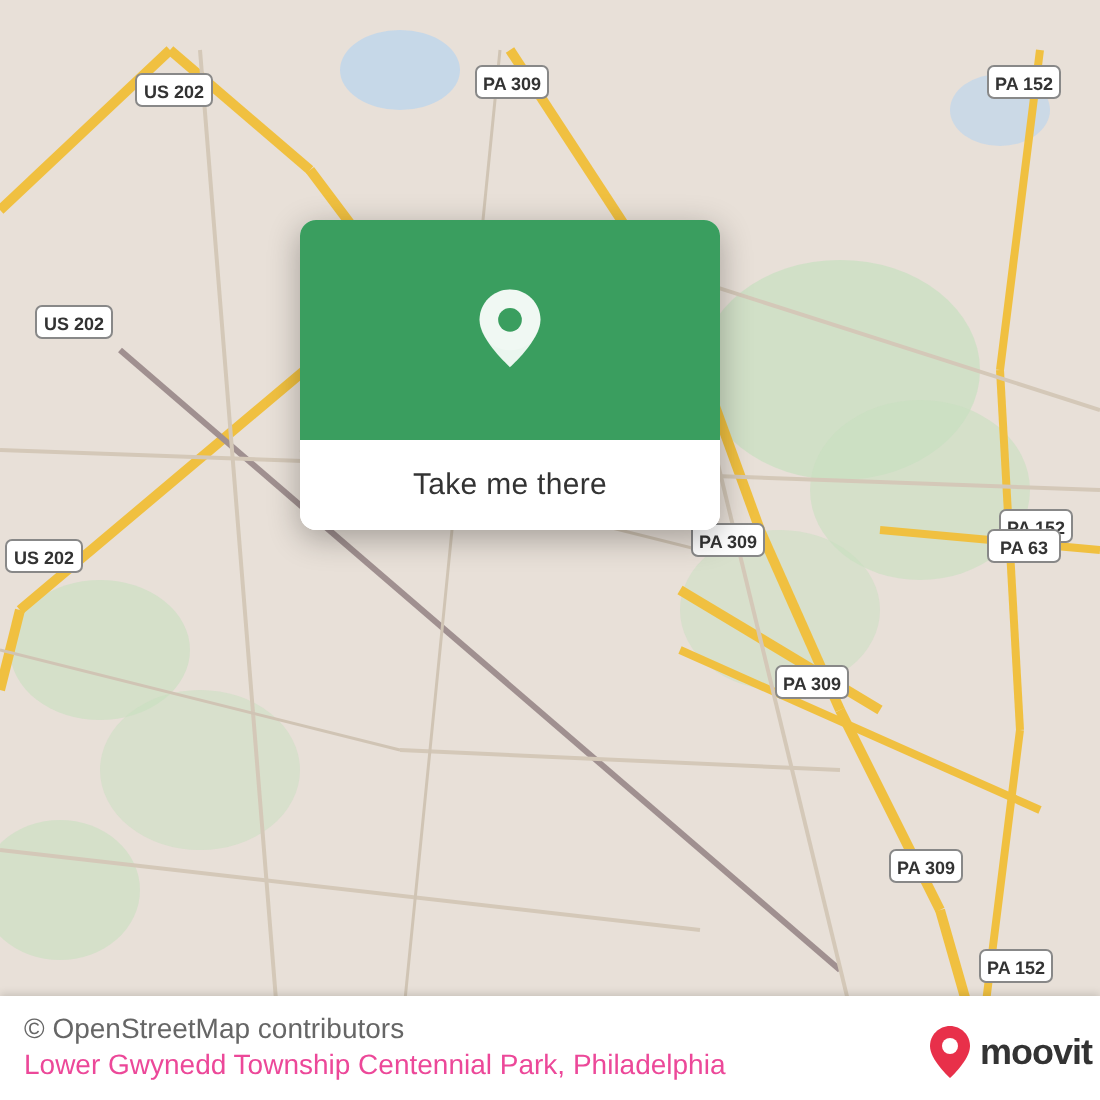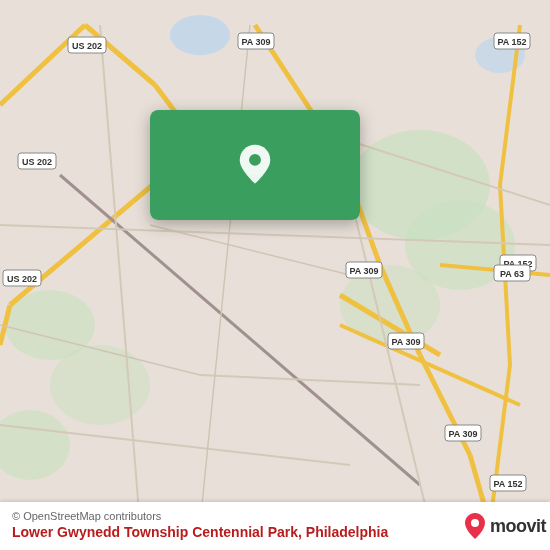--- a/index.html
+++ b/index.html
@@ -85,29 +85,29 @@
       bottom: 0;
       left: 0;
       width: 100%;
       background: white;
       padding: 8px 12px 10px 12px;
       z-index: 20;
       box-shadow: 0 -1px 4px rgba(0,0,0,0.15);
     }
 
     #copyright-text {
-      font-size: 11px;
+      font-size: 14px;
       color: #666;
       margin-bottom: 2px;
     }
 
     #location-title {
       font-size: 14px;
-      font-weight: 700;
-      color: #b91c1c;
+      font-weight: 400;
+      color: #ec4899;
     }
 
     #moovit-logo {
       position: absolute;
       bottom: 10px;
       right: 4px;
       display: flex;
       align-items: center;
       gap: 4px;
     }
@@ -211,20 +211,21 @@
 
   <div id="popup-card">
     <div id="popup-green-header" style="background-color: #3a9e5f;">
 
       <svg id="location-pin-icon" viewBox="0 0 44 52" xmlns="http://www.w3.org/2000/svg">
         <circle cx="22" cy="20" r="18" fill="white" opacity="0.25"></circle>
         <path d="M22 2 C12 2 4 10 4 20 C4 32 22 48 22 48 C22 48 40 32 40 20 C40 10 32 2 22 2 Z" fill="white" opacity="0.9"></path>
         <circle cx="22" cy="20" r="7" fill="#3a9e5f"></circle>
       </svg>
     </div>
+    <button id="popup-button">Take me there</button>
   </div>
 
   <div id="bottom-bar">
     <div id="copyright-text">© OpenStreetMap contributors</div>
     <div id="location-title">
       <span>Lower Gwynedd Township Centennial Park,</span>
       <span>Philadelphia</span>
     </div>
 
     <div id="moovit-logo">

